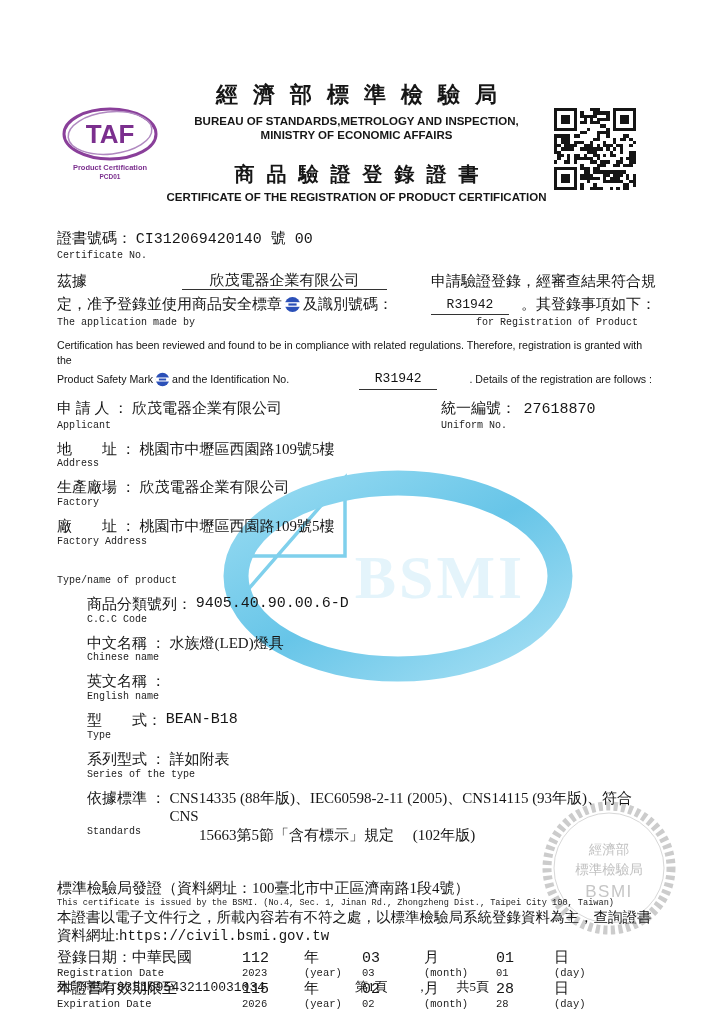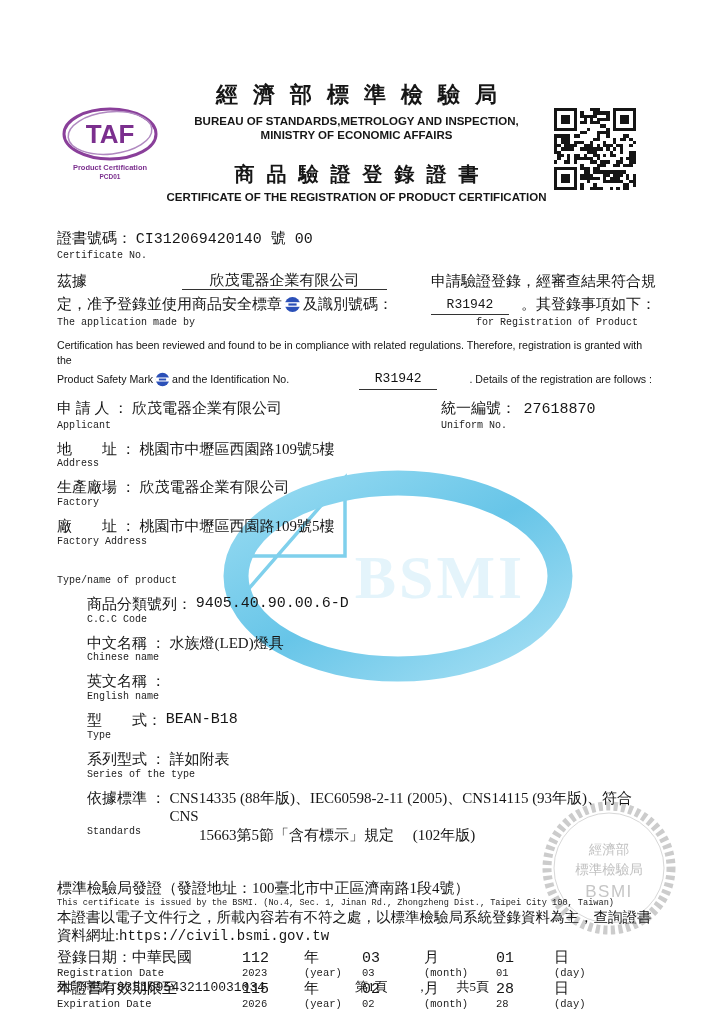--- a/index.html
+++ b/index.html
@@ -574,21 +574,21 @@
         <span class="kv-label">依據標準 ： </span>
         <span>CNS14335 (88年版)、IEC60598-2-11 (2005)、CNS14115 (93年版)、符合CNS</span>
       </div>
       <div class="line1 zh-line">
         <span class="en-sub" style="width:112px">Standards</span>
         <span>15663第5節「含有標示」規定　 (102年版)</span>
       </div>
     </div>
 
     <div class="issue">
-      <div class="zh-line">標準檢驗局發證（發證地址：100臺北市中正區濟南路1段4號）</div>
+      <div class="zh-line">標準檢驗局發證（資料網址：100臺北市中正區濟南路1段4號）</div>
       <div class="issue-en">This certificate is issued by the BSMI. (No.4, Sec. 1, Jinan Rd., Zhongzheng Dist., Taipei City 100, Taiwan)</div>
       <div class="issue-note">本證書以電子文件行之，所載內容若有不符之處，以標準檢驗局系統登錄資料為主，查詢證書</div>
       <div class="issue-note">
         <span>資料網址:</span><span class="issue-url">https://civil.bsmi.gov.tw</span>
       </div>
     </div>
 
     <div class="dates">
       <div class="drow zh">
         <span>登錄日期：中華民國</span>

